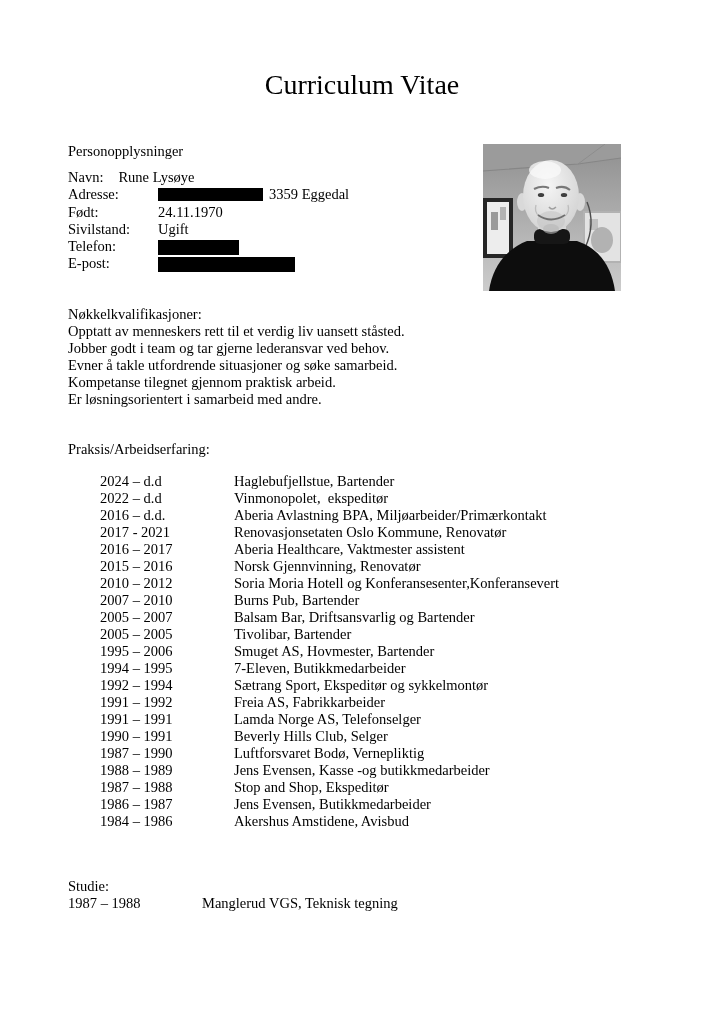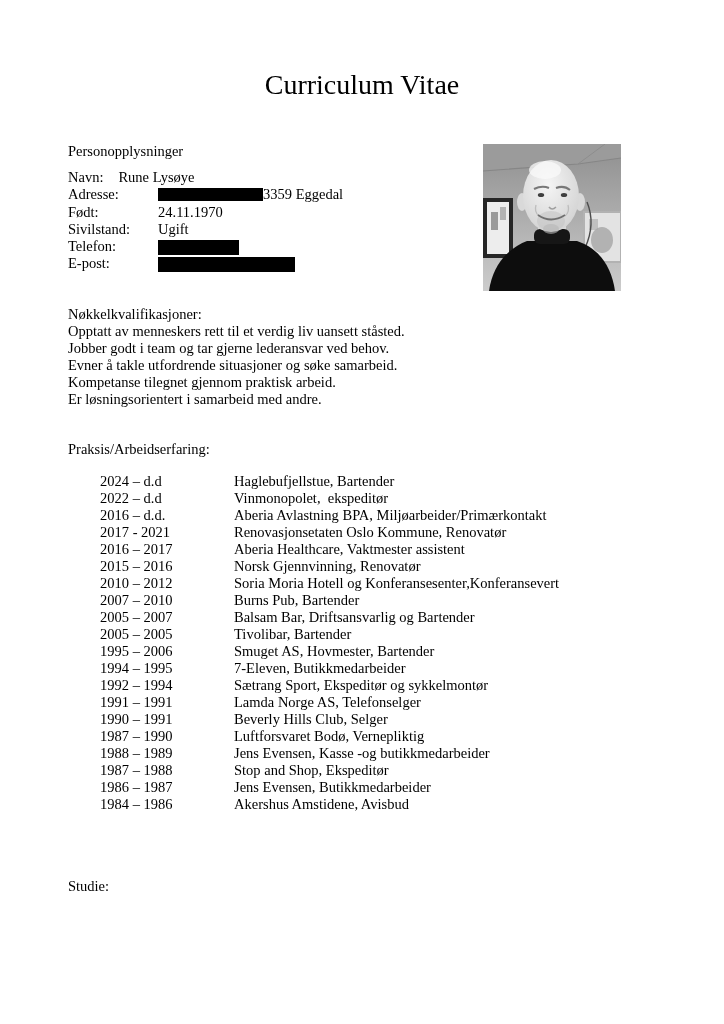--- a/index.html
+++ b/index.html
@@ -27,21 +27,21 @@
   .personal {
     position: absolute; left: 68px; top: 169px;
     font-size: 14.5px; line-height: 17.3px;
   }
   .p-label { display: inline-block; width: 90px; }
   .p-label.auto { width: auto; margin-right: 15px; }
   .redact { display: inline-block; background: #000000; }
   .bar-address { width: 105px; height: 13px; vertical-align: -2px; }
   .bar-phone   { width: 81px;  height: 15px; vertical-align: -4px; }
   .bar-email   { width: 137px; height: 15px; vertical-align: -4px; }
-  .addr-text { }
+  .addr-text { margin-left: 6px; }
 
   .qual {
     position: absolute; left: 68px; top: 306px;
     font-size: 14.5px; line-height: 17px;
   }
 
   .exp {
     position: absolute; left: 68px; top: 473px;
     font-size: 14.5px; line-height: 17px; margin-left: 32px;
   }
@@ -154,26 +154,28 @@
     <div><span class="exp-period">2017 - 2021</span><span class="exp-desc">Renovasjonsetaten Oslo Kommune, Renovatør</span></div>
     <div><span class="exp-period">2016 – 2017</span><span class="exp-desc">Aberia Healthcare, Vaktmester assistent</span></div>
     <div><span class="exp-period">2015 – 2016</span><span class="exp-desc">Norsk Gjennvinning, Renovatør</span></div>
     <div><span class="exp-period">2010 – 2012</span><span class="exp-desc">Soria Moria Hotell og Konferansesenter,Konferansevert</span></div>
     <div><span class="exp-period">2007 – 2010</span><span class="exp-desc">Burns Pub, Bartender</span></div>
     <div><span class="exp-period">2005 – 2007</span><span class="exp-desc">Balsam Bar, Driftsansvarlig og Bartender</span></div>
     <div><span class="exp-period">2005 – 2005</span><span class="exp-desc">Tivolibar, Bartender</span></div>
     <div><span class="exp-period">1995 – 2006</span><span class="exp-desc">Smuget AS, Hovmester, Bartender</span></div>
     <div><span class="exp-period">1994 – 1995</span><span class="exp-desc">7-Eleven, Butikkmedarbeider</span></div>
     <div><span class="exp-period">1992 – 1994</span><span class="exp-desc">Sætrang Sport, Ekspeditør og sykkelmontør</span></div>
+    <div><span class="exp-period">1991 – 1992</span><span class="exp-desc">Freia AS, Fabrikkarbeider</span></div>
     <div><span class="exp-period">1991 – 1991</span><span class="exp-desc">Lamda Norge AS, Telefonselger</span></div>
     <div><span class="exp-period">1990 – 1991</span><span class="exp-desc">Beverly Hills Club, Selger</span></div>
     <div><span class="exp-period">1987 – 1990</span><span class="exp-desc">Luftforsvaret Bodø, Vernepliktig</span></div>
     <div><span class="exp-period">1988 – 1989</span><span class="exp-desc">Jens Evensen, Kasse -og butikkmedarbeider</span></div>
     <div><span class="exp-period">1987 – 1988</span><span class="exp-desc">Stop and Shop, Ekspeditør</span></div>
     <div><span class="exp-period">1986 – 1987</span><span class="exp-desc">Jens Evensen, Butikkmedarbeider</span></div>
     <div><span class="exp-period">1984 – 1986</span><span class="exp-desc">Akershus Amstidene, Avisbud</span></div>
   </div>
 
   <div class="studie">
     <div class="heading">Studie:</div>
+    <div><span class="exp-period">1987 – 1988</span><span class="exp-desc">Manglerud VGS, Teknisk tegning</span></div>
   </div>
 
 </div>
 
 </body></html>

